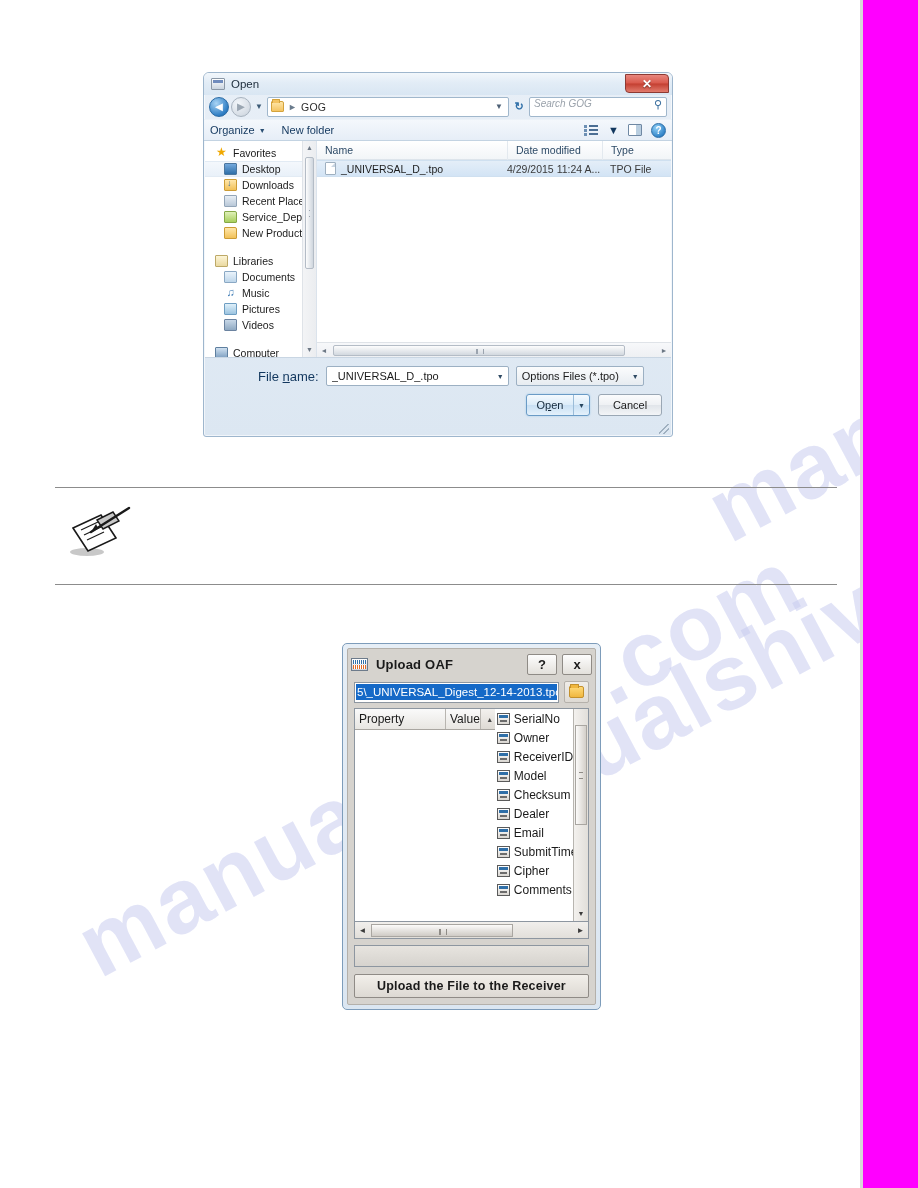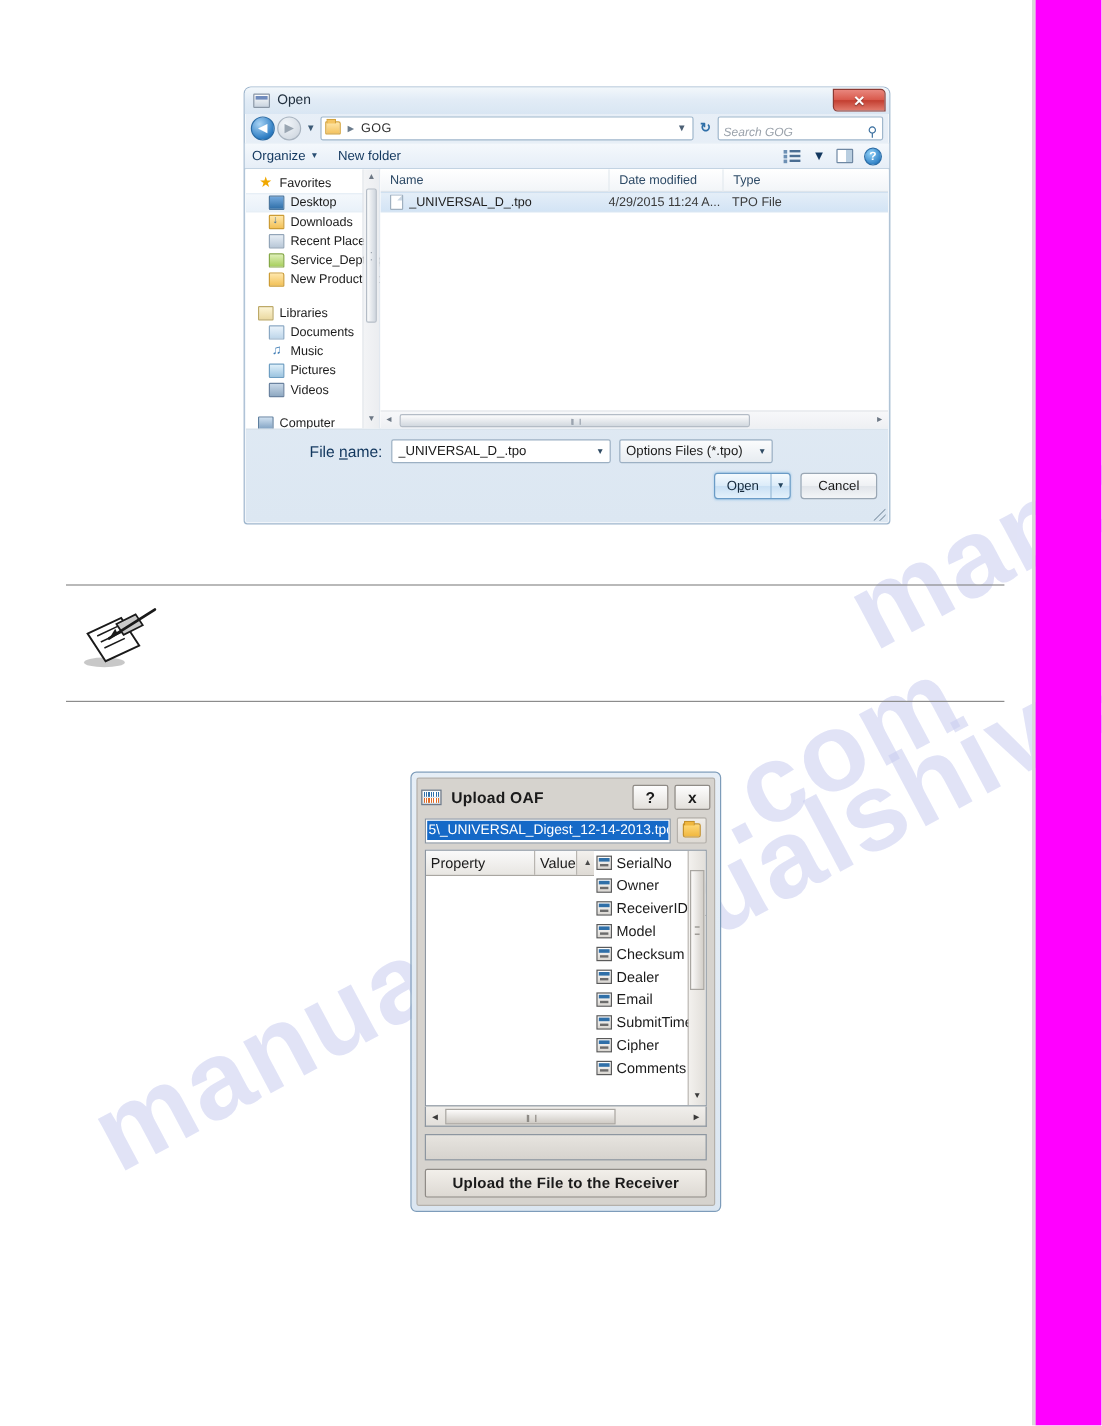--- a/index.html
+++ b/index.html
@@ -48,21 +48,21 @@
     right:55px; top:0;
     width:3px; height:1188px;
     background:#d8d8d8;
     z-index:9;
   }
 
   
   #open-dialog {
     position:absolute;
     left:203px; top:72px;
-    width:539px; height:365px;
+    width:470px; height:365px;
     z-index:6;
     border:1px solid #9eb6cd;
     border-radius:6px 6px 3px 3px;
     background:linear-gradient(to bottom,#e8eff7 0%,#dce7f2 100%);
     box-shadow:0 0 0 1px rgba(255,255,255,.6) inset;
     font-size:11px;
     color:#1a1a1a;
   }
   .od-titlebar {
     height:22px;
@@ -162,21 +162,21 @@
   .od-refresh {
     width:16px; flex:none; text-align:center;
     color:#2f6fa8; font-size:11px; font-weight:700;
     cursor:pointer;
   }
   .od-search {
     width:138px; height:20px; flex:none;
     background:#fff;
     border:1px solid #a0b7cc;
     border-radius:2px;
-    display:flex; align-items:flex-end;
+    display:flex; align-items:flex-start;
     padding:0 4px;
   }
   .od-search-text {
     flex:1; font-size:10px; color:#9aa2ab; font-style:italic;
     overflow:hidden; white-space:nowrap;
   }
   .od-search-ico { color:#3a6f9f; font-size:11px; }
 
   
   .od-commandbar {

